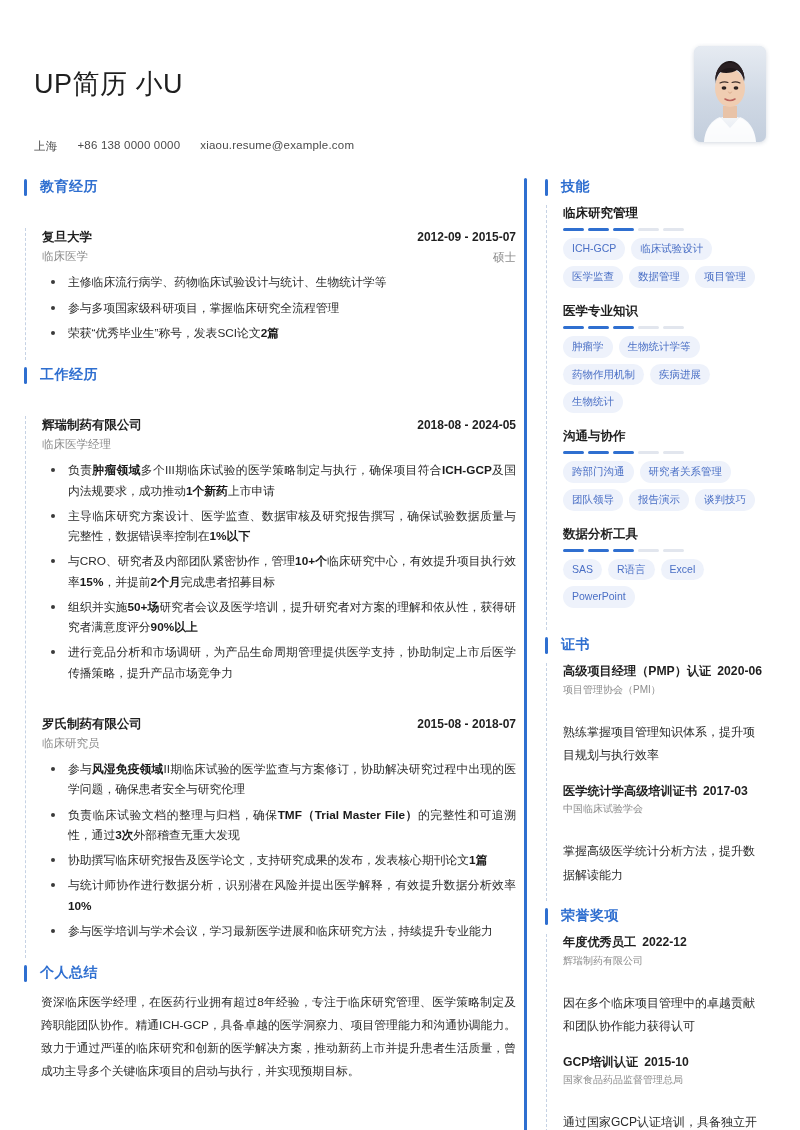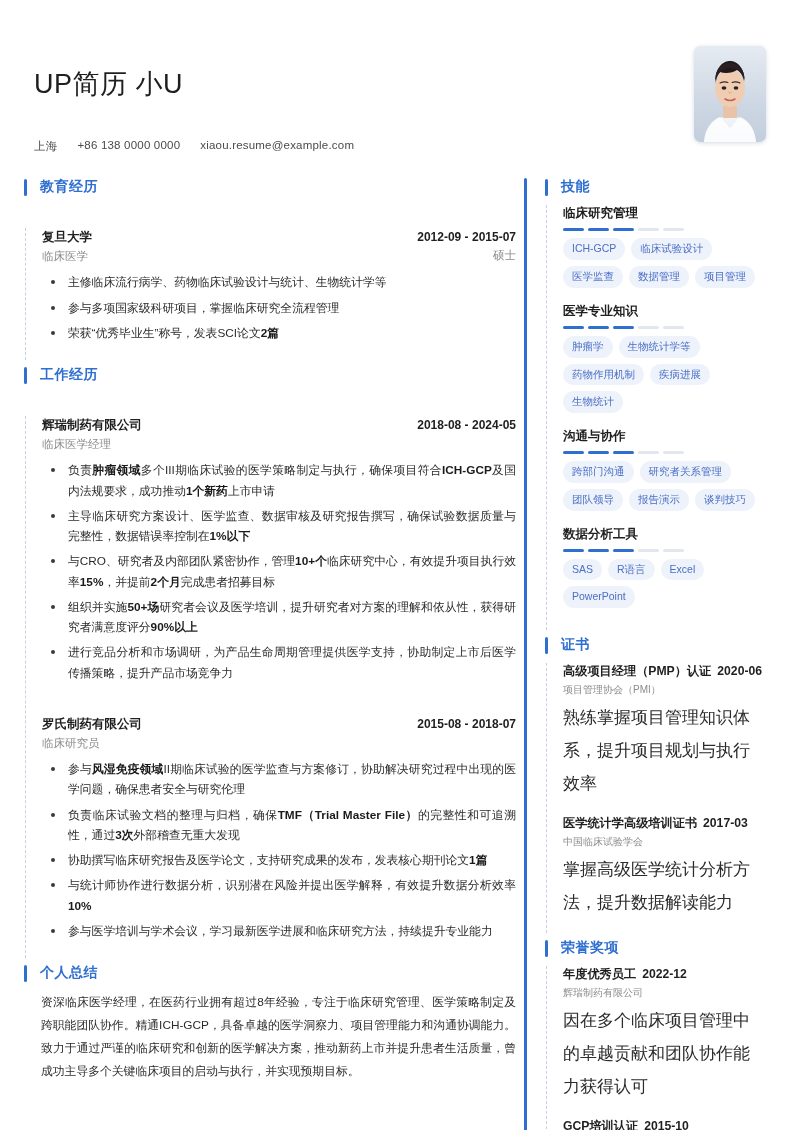--- a/index.html
+++ b/index.html
@@ -122,21 +122,21 @@
   .entry-date {
     font-size: 12px;
     font-weight: 700;
     color: #1f1f1f;
     white-space: nowrap;
     flex: 0 0 auto;
   }
   .entry-sub-row {
     display: flex;
     justify-content: space-between;
-    align-items: flex-start;
+    align-items: flex-end;
     gap: 10px;
     margin-top: 1px;
   }
   .entry-sub {
     font-size: 11.5px;
     color: #8b8b8b;
     line-height: 1.5;
   }
   .entry-degree {
     font-size: 11.5px;
@@ -221,24 +221,24 @@
     margin-left: 6px;
     white-space: nowrap;
   }
   .cert-org {
     font-size: 10px;
     color: #8b8b8b;
     line-height: 1.5;
     margin-top: 1px;
   }
   .cert-desc {
-    font-size: 17px;
+    font-size: 12px;
     color: #2b2b2b;
     line-height: 1.95;
-    margin-top: 4px;
+    margin-top: 24px;
   }
 </style>
 </head>
 <body>
 
 <div class="page">
 
   <div class="header">
     <div class="header-left">
       <div class="name">UP简历 小U</div>

